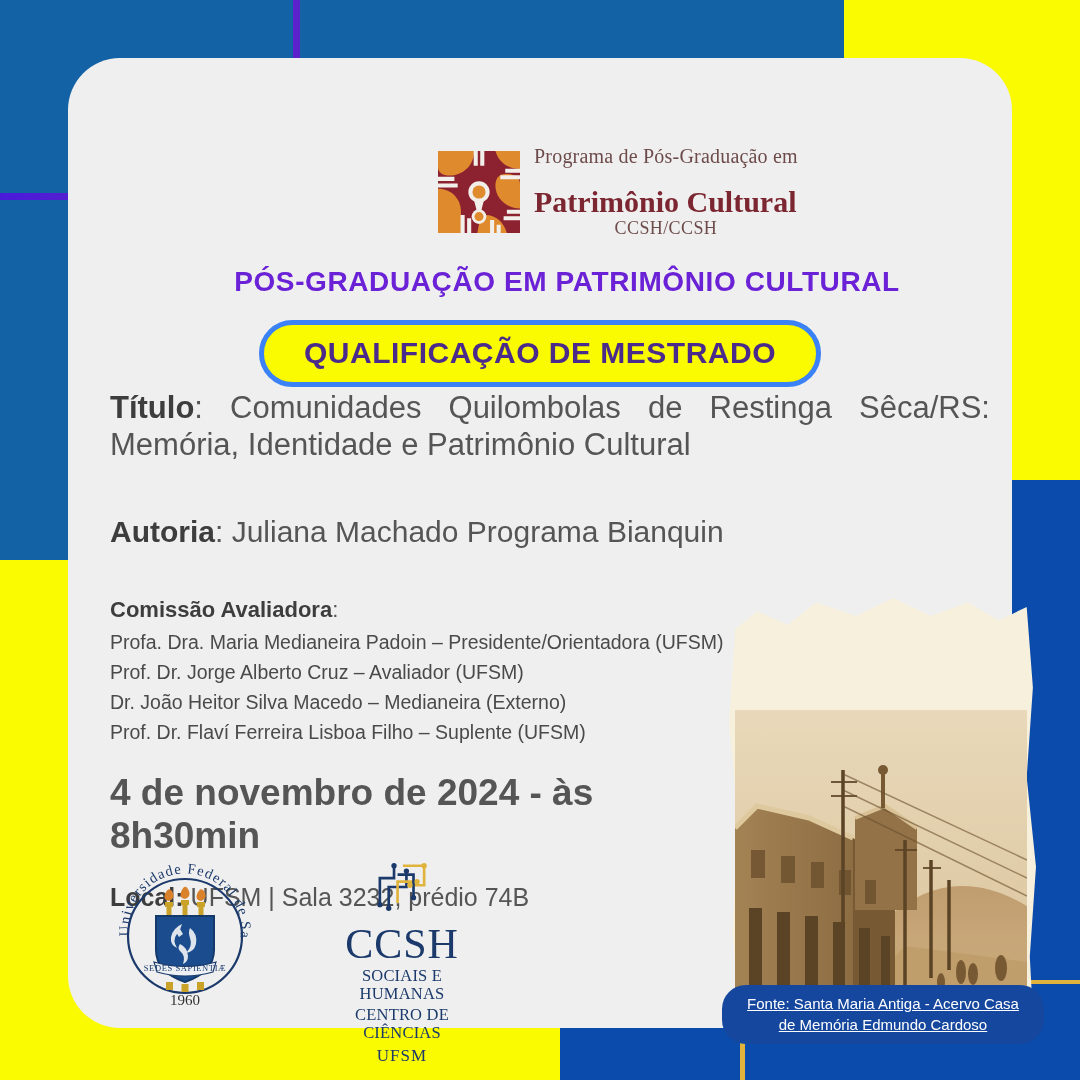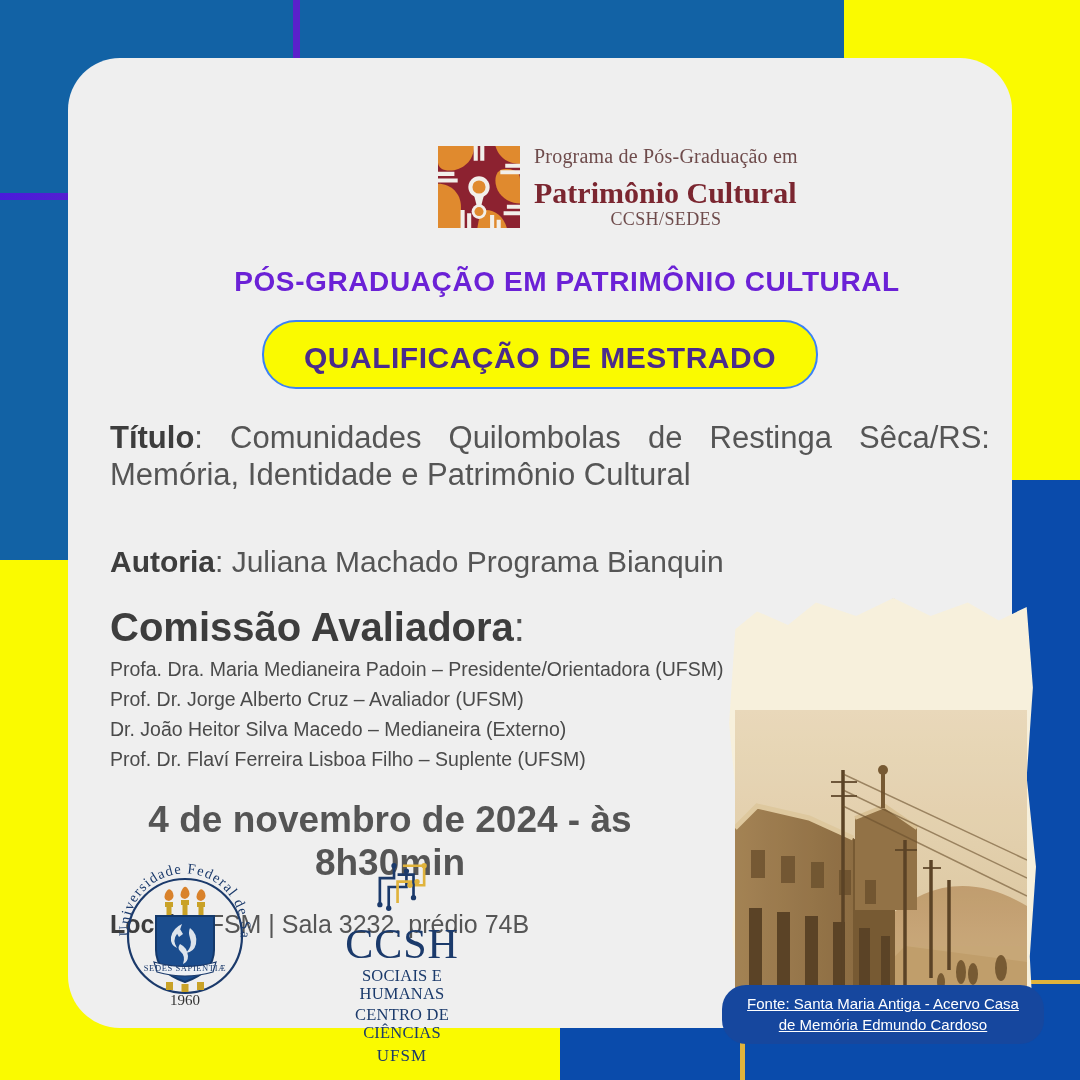--- a/index.html
+++ b/index.html
@@ -37,43 +37,43 @@
   .purple-h{position:absolute;left:0;top:193px;width:232px;height:7px;
     background:linear-gradient(90deg,#4A1ADB 0%,#6B2BB8 100%);}
 
   
   .ppg-logo{position:absolute;left:370px;top:88px;display:flex;align-items:center;gap:14px;}
   .ppg-mark{width:82px;height:82px;flex:0 0 auto;}
   .ppg-text{line-height:1.04;}
   .ppg-l1{font-family:"Liberation Serif","DejaVu Serif",serif;font-size:20px;color:#6E4B4B;
     letter-spacing:.2px;white-space:nowrap;}
   .ppg-l2{font-family:"Liberation Serif","DejaVu Serif",serif;font-size:30px;font-weight:bold;
-    color:#7B2630;white-space:nowrap;margin-top:10px;}
+    color:#7B2630;white-space:nowrap;margin-top:19px;}
   .ppg-l3{font-family:"Liberation Serif","DejaVu Serif",serif;font-size:18px;color:#6E4B4B;
     text-align:center;margin-top:2px;letter-spacing:.4px;}
 
   
   .kicker{position:absolute;left:0;top:208px;width:944px;text-align:center;
     font-size:28px;font-weight:bold;letter-spacing:.6px;color:#6B21D6;padding-left:27px;}
   .pill-wrap{position:absolute;left:0;top:262px;width:944px;display:flex;justify-content:center;}
-  .pill{background:#FAFA00;border:2px solid #3b82f6;border-radius:34px;
-    padding:19px 40px 12px;font-size:30px;font-weight:bold;color:#4A2B8C;letter-spacing:.5px;}
-
-  
-  .body-area{position:absolute;left:42px;top:306px;width:900px;color:#4A4A4A;}
+  .pill{background:#FAFA00;border:5px solid #3b82f6;border-radius:34px;
+    padding:11px 40px 12px;font-size:30px;font-weight:bold;color:#4A2B8C;letter-spacing:.5px;}
+
+  
+  .body-area{position:absolute;left:42px;top:276px;width:900px;color:#4A4A4A;}
   .ln-title{font-size:31px;line-height:1.18;color:#555;text-align:justify;width:880px;
     margin-top:56px;}
   .ln-title b{color:#3D3D3D;}
   .ln-author{font-size:30px;color:#555;margin-top:52px;}
   .ln-author b{color:#3D3D3D;}
-  .comm-head{font-size:40px;font-weight:bold;color:#3D3D3D;margin-top:26px;}
+  .comm-head{font-size:22px;font-weight:bold;color:#3D3D3D;margin-top:48px;}
   .comm-head span{font-weight:normal;color:#555;}
   .comm-list{margin-top:5px;}
   .comm-item{font-size:19.5px;color:#4A4A4A;line-height:1.53;}
-  .ln-date{font-size:37px;font-weight:bold;color:#555;line-height:1.14;margin-top:25px;width:560px;text-align:center;}
+  .ln-date{font-size:37px;font-weight:bold;color:#555;line-height:1.14;margin-top:25px;width:560px;}
   .ln-local{font-size:25px;color:#555;margin-top:26px;}
   .ln-local b{color:#3D3D3D;font-weight:bold;}
 
   
   .footer-logos{position:absolute;left:42px;top:800px;display:flex;align-items:flex-start;gap:62px;}
   .ufsm-logo{width:150px;height:150px;position:relative;}
   .ccsh-logo{width:160px;text-align:center;}
   .ccsh-mark{width:62px;height:58px;margin:0 auto 3px;}
   .ccsh-big{font-family:"Liberation Serif","DejaVu Serif",serif;font-size:42px;color:#1B3A6B;
     letter-spacing:1px;line-height:1;}
@@ -137,21 +137,21 @@
           <path d="M0,42 H24 M0,34 H20"></path>
           <path d="M100,24 H82 M100,32 H76"></path>
           <path d="M30,100 V78 M38,100 V82"></path>
           <path d="M66,100 V84 M74,100 V90"></path>
           <path d="M100,74 H84 M100,82 H80"></path>
         </g>
       </svg>
       <div class="ppg-text">
         <div class="ppg-l1">Programa de Pós-Graduação em</div>
         <div class="ppg-l2">Patrimônio Cultural</div>
-        <div class="ppg-l3">CCSH/SEDES</div>
+        <div class="ppg-l3">CCSH/CCSH</div>
       </div>
     </div>
 
     <div class="kicker">PÓS-GRADUAÇÃO EM PATRIMÔNIO CULTURAL</div>
 
     <div class="pill-wrap">
       <div class="pill">QUALIFICAÇÃO DE MESTRADO</div>
     </div>
 
     <div class="body-area">

